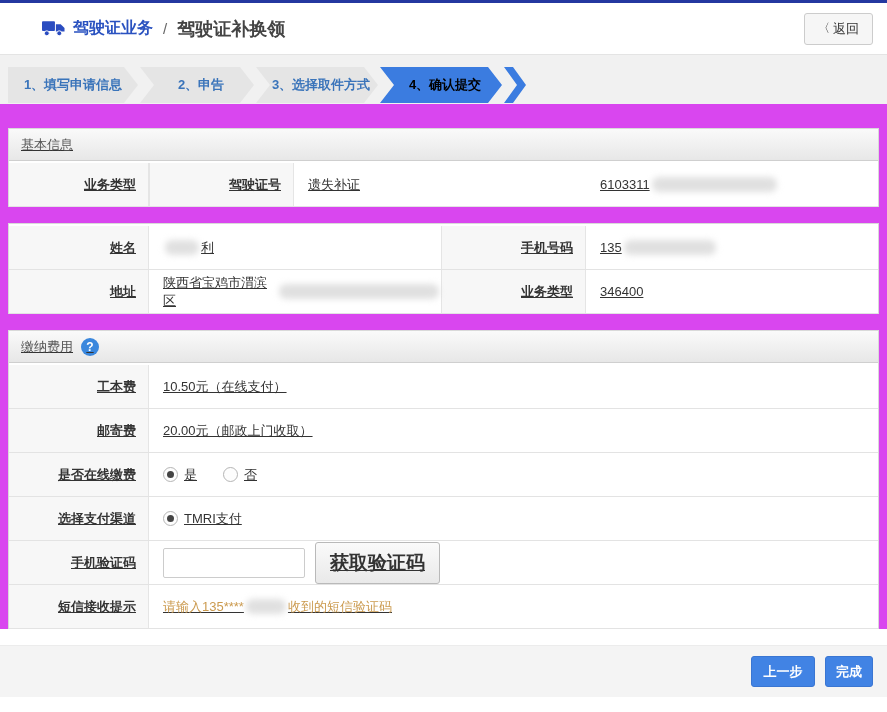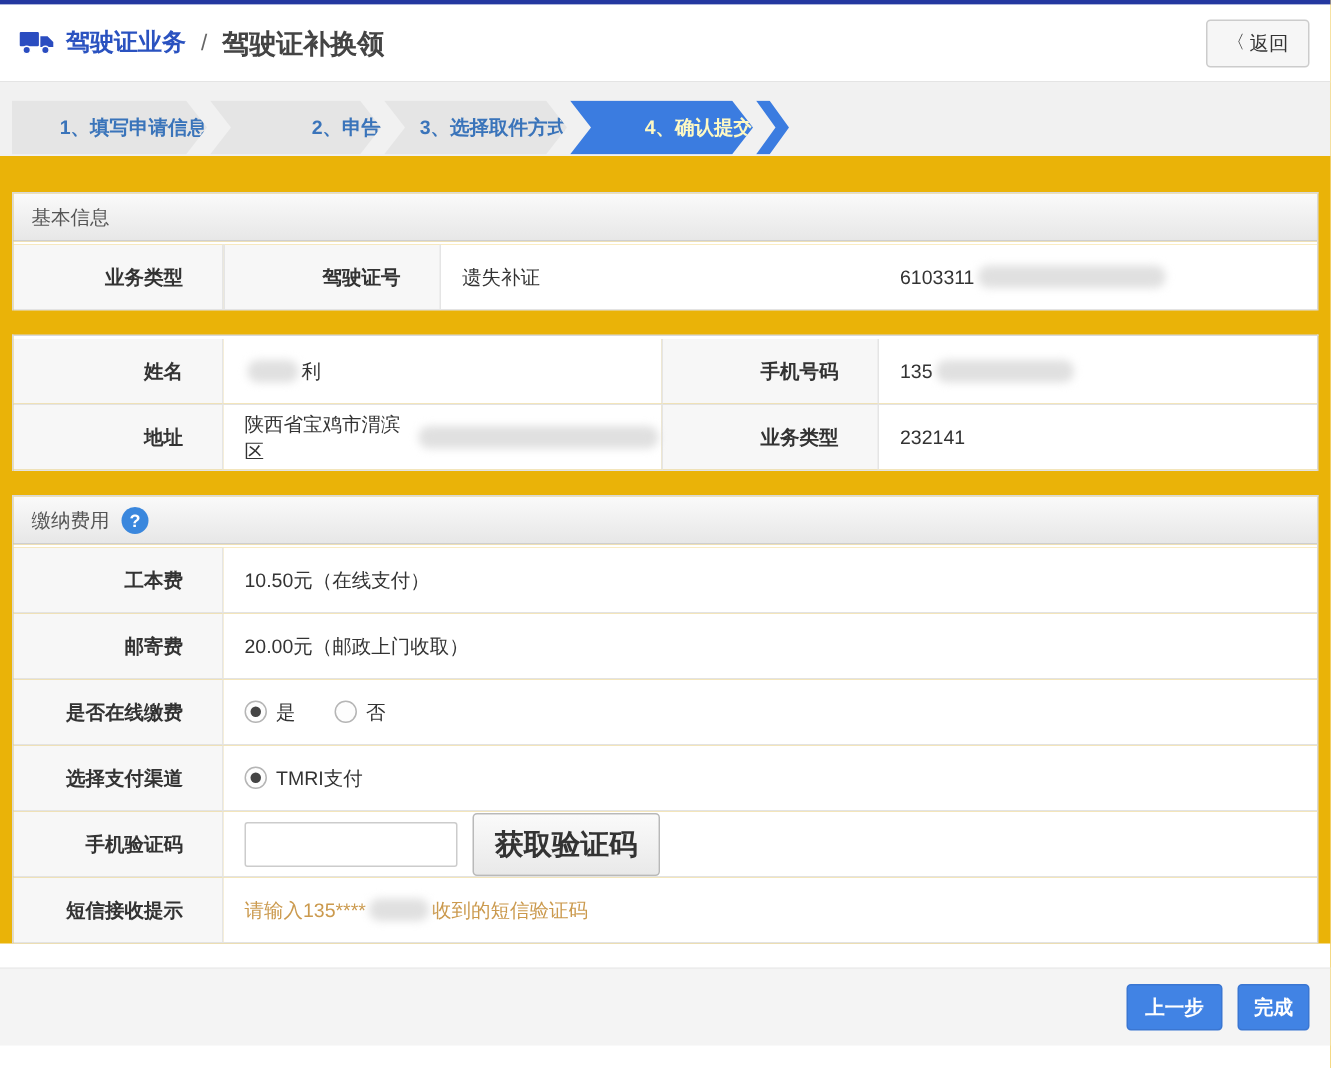--- a/index.html
+++ b/index.html
@@ -6,68 +6,68 @@
   html,body { width:887px; }
   body {
     font-family:"Liberation Sans","DejaVu Sans",sans-serif;
     background:#ffffff; color:#333; font-size:13px;
     height:712px; overflow:hidden;
     border-top:3px solid #2438a0;
   }
   
   .topbar {
     height:52px; background:#fff; display:flex; align-items:center;
-    justify-content:space-between; padding:0 14px 0 13px;
+    justify-content:space-between; padding:0 14px 0 42px;
     border-bottom:1px solid #e4e4e4;
   }
   .topbar-left { display:flex; align-items:center; gap:8px; }
   .app-title { color:#2a52c0; font-weight:bold; font-size:16px; }
   .crumb-sep { color:#666; font-size:15px; padding:0 2px; }
   .page-title { color:#444; font-size:18px;font-weight:bold; }
   .back-btn {
     background:#f6f6f6; border:1px solid #ccc; border-radius:3px;
     padding:6px 13px; font-size:13px; color:#333; cursor:pointer;
     display:flex; align-items:center; gap:3px;
   }
   .back-chevron { font-size:12px; color:#333; }
   
   .tabband { background:#f1f1f1; padding:12px 0 0 8px; height:49px; display:flex; }
   .tab {
-    height:36px; line-height:36px; text-align:right;
+    height:36px; line-height:36px; text-align:center;
     background:#e5e5e5; color:#3a74ba; font-weight:bold; font-size:13px;
     margin-right:2px; cursor:pointer;
     clip-path:polygon(0 0, calc(100% - 14px) 0, 100% 50%, calc(100% - 14px) 100%, 0 100%, 14px 50%);
     padding-left:8px;
   }
   .tab.first { clip-path:polygon(0 0, calc(100% - 14px) 0, 100% 50%, calc(100% - 14px) 100%, 0 100%); padding-left:0; }
-  .tab.active { background:#3b7ce0; color:#fef9c3; }
+  .tab.active { background:#3b7ce0; color:#000000; }
   .t1{width:130px;} .t2{width:114px;} .t3{width:122px;} .t4{width:122px;}
   .tab-tail {
     width:22px; height:36px; background:#3b7ce0;
     clip-path:polygon(0 0, calc(100% - 13px) 0, 100% 50%, calc(100% - 13px) 100%, 0 100%, 13px 50%);
   }
   
-  .content { padding:24px 8px 0 8px; background:#eab308; }
+  .content { padding:24px 8px 0 8px; background:#d946ef;text-decoration:underline; }
   .section { margin-bottom:16px; border:1px solid #d9d9d9; border-bottom:none; }
   .section-head {
     height:32px; display:flex; align-items:center; gap:8px;
     padding:0 12px; background:linear-gradient(#fafafa,#e7e7e7);
     border-bottom:1px solid #cfcfcf; color:#555; font-size:13px;
   }
   .help-icon {
     width:18px; height:18px; border-radius:50%; background:#3a87dd;
     color:#fff; font-size:12px; font-weight:bold; text-align:center;
     line-height:18px; cursor:pointer;
   }
   .tbl { border-top:2px solid #fff; }
   .row { display:flex; min-height:44px; border-bottom:1px solid #e3e3e3; align-items:stretch; }
   .cell { display:flex; align-items:center; }
   .lab {
     width:140px; background:#f7f7f7; justify-content:flex-end;
-    padding-right:26px; font-weight:bold; color:#333;
+    padding-right:12px; font-weight:bold; color:#333;
     border-right:1px solid #e5e5e5; flex-shrink:0;
   }
   .lab2 { width:145px; border-left:1px solid #e5e5e5; }
   .val { flex:1; background:#fff; padding-left:14px; color:#333; }
   
   .redact {
     display:inline-block; height:15px; background:#e0e0e0;
     filter:blur(3px); border-radius:7px; vertical-align:-2px; margin:0 2px;
   }
   .radio {
@@ -183,21 +183,21 @@
           <span>地址</span>
         </div>
         <div class="cell val">
           <span>陕西省宝鸡市渭滨区</span>
           <span class="redact" style="width:165px;"></span>
         </div>
         <div class="cell lab lab2">
           <span>业务类型</span>
         </div>
         <div class="cell val">
-          <span>232141</span>
+          <span>346400</span>
         </div>
       </div>
     </div>
   </div>
 
   <div class="section">
     <div class="section-head">
       <span>缴纳费用</span>
       <span class="help-icon">?</span>
     </div>

